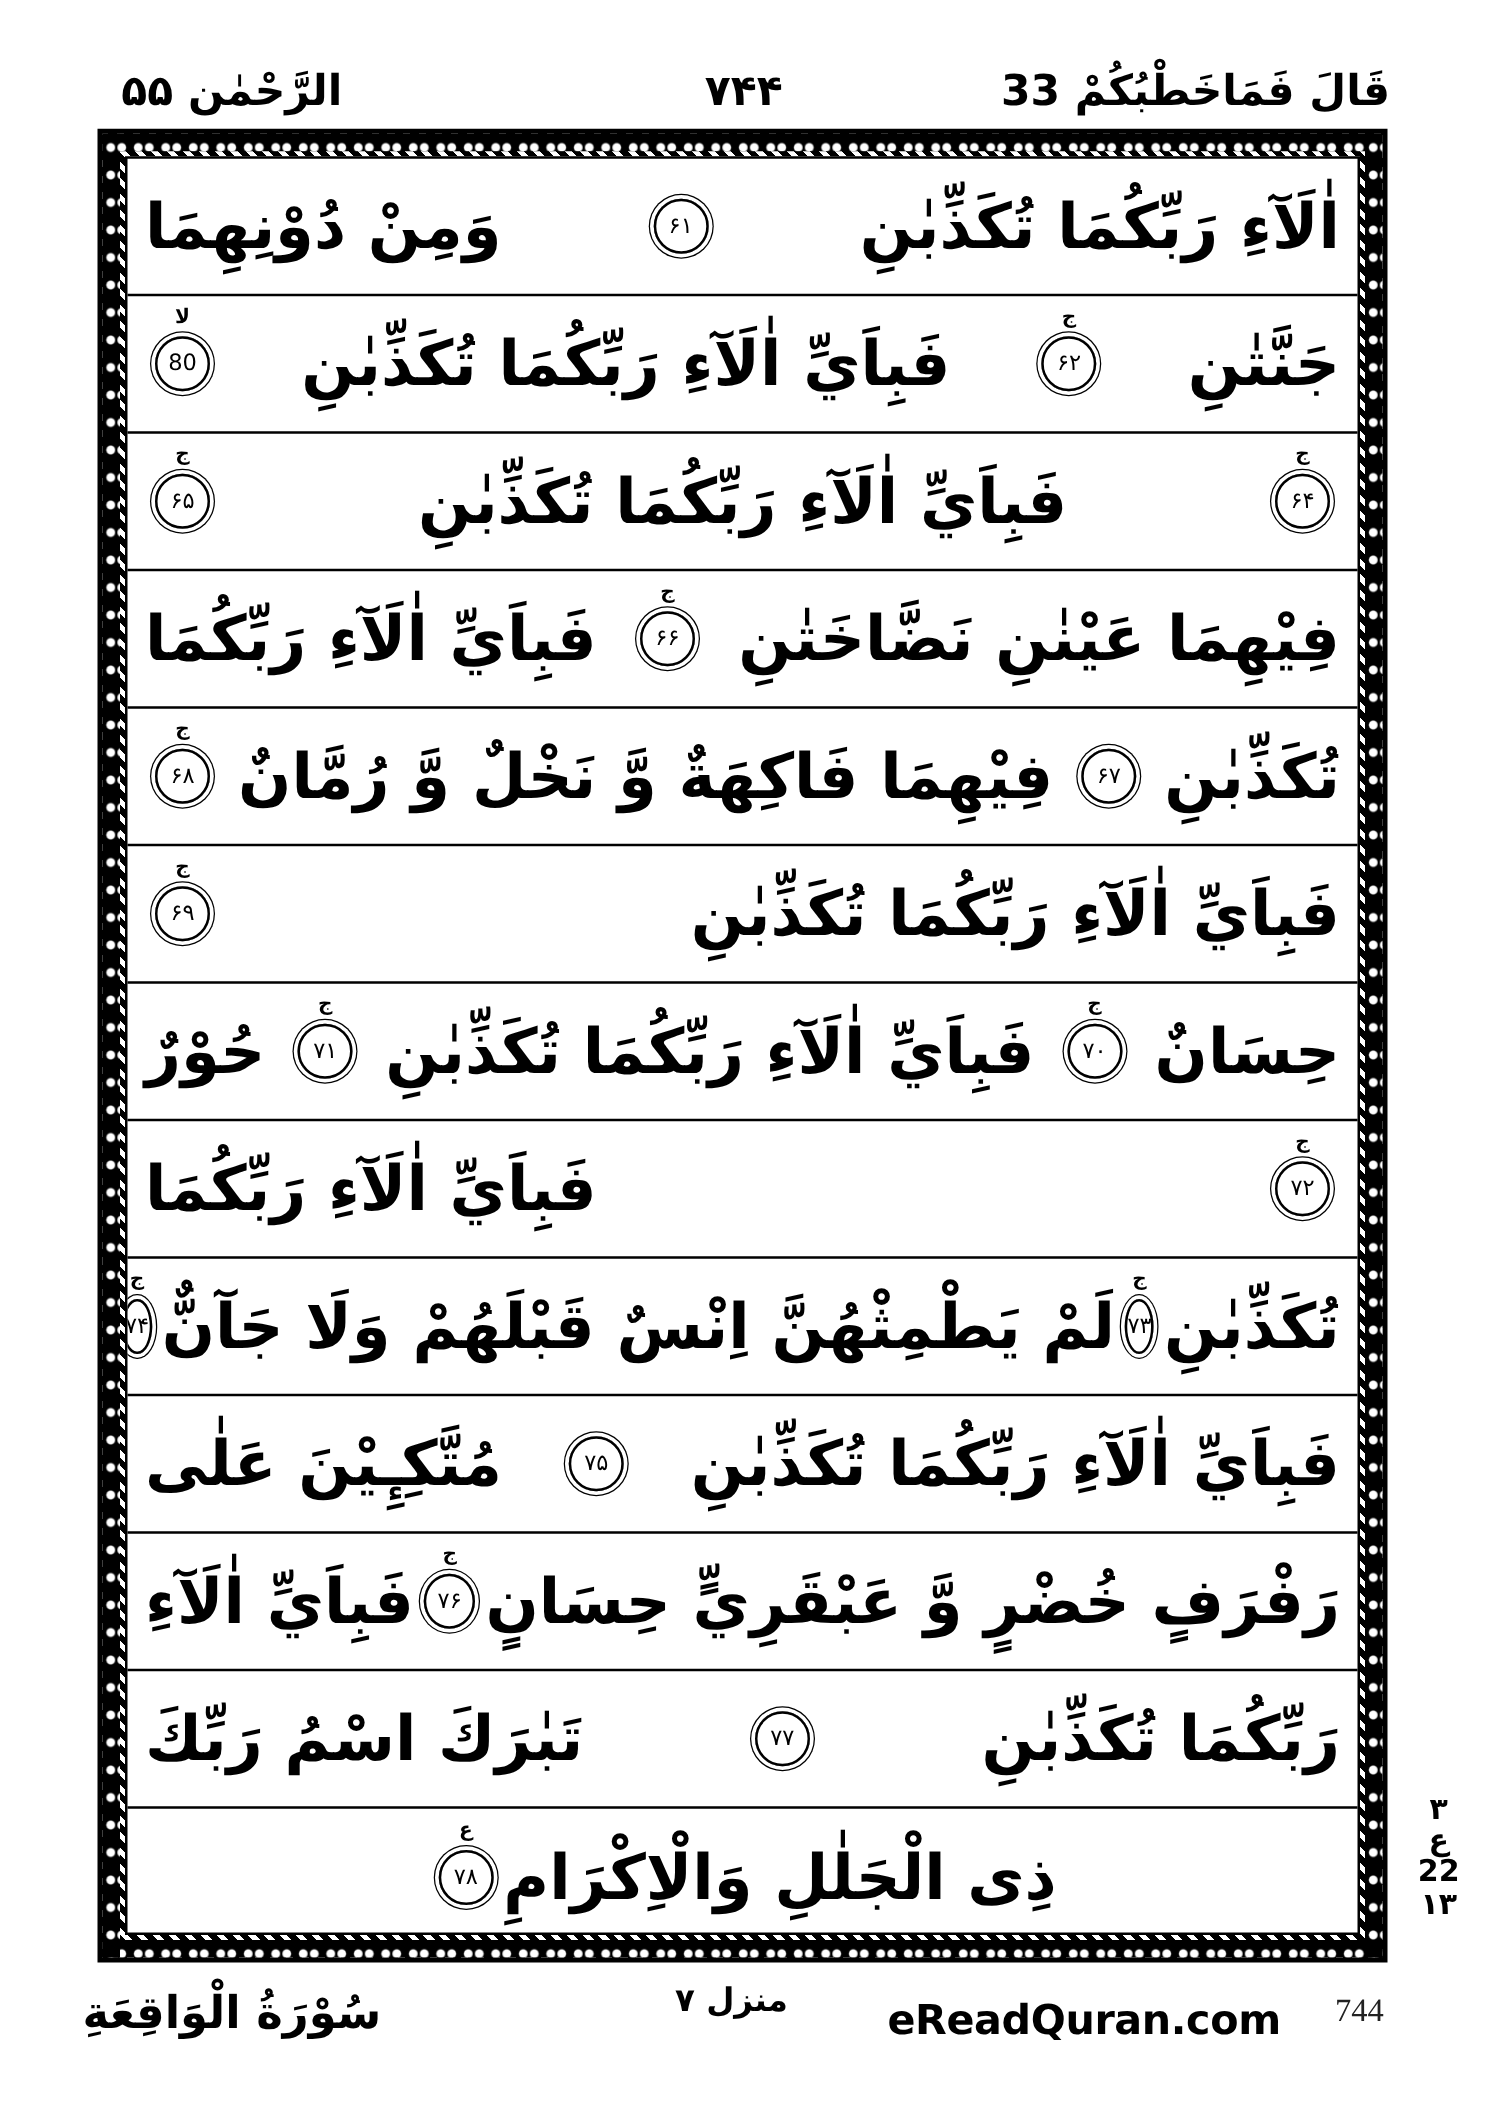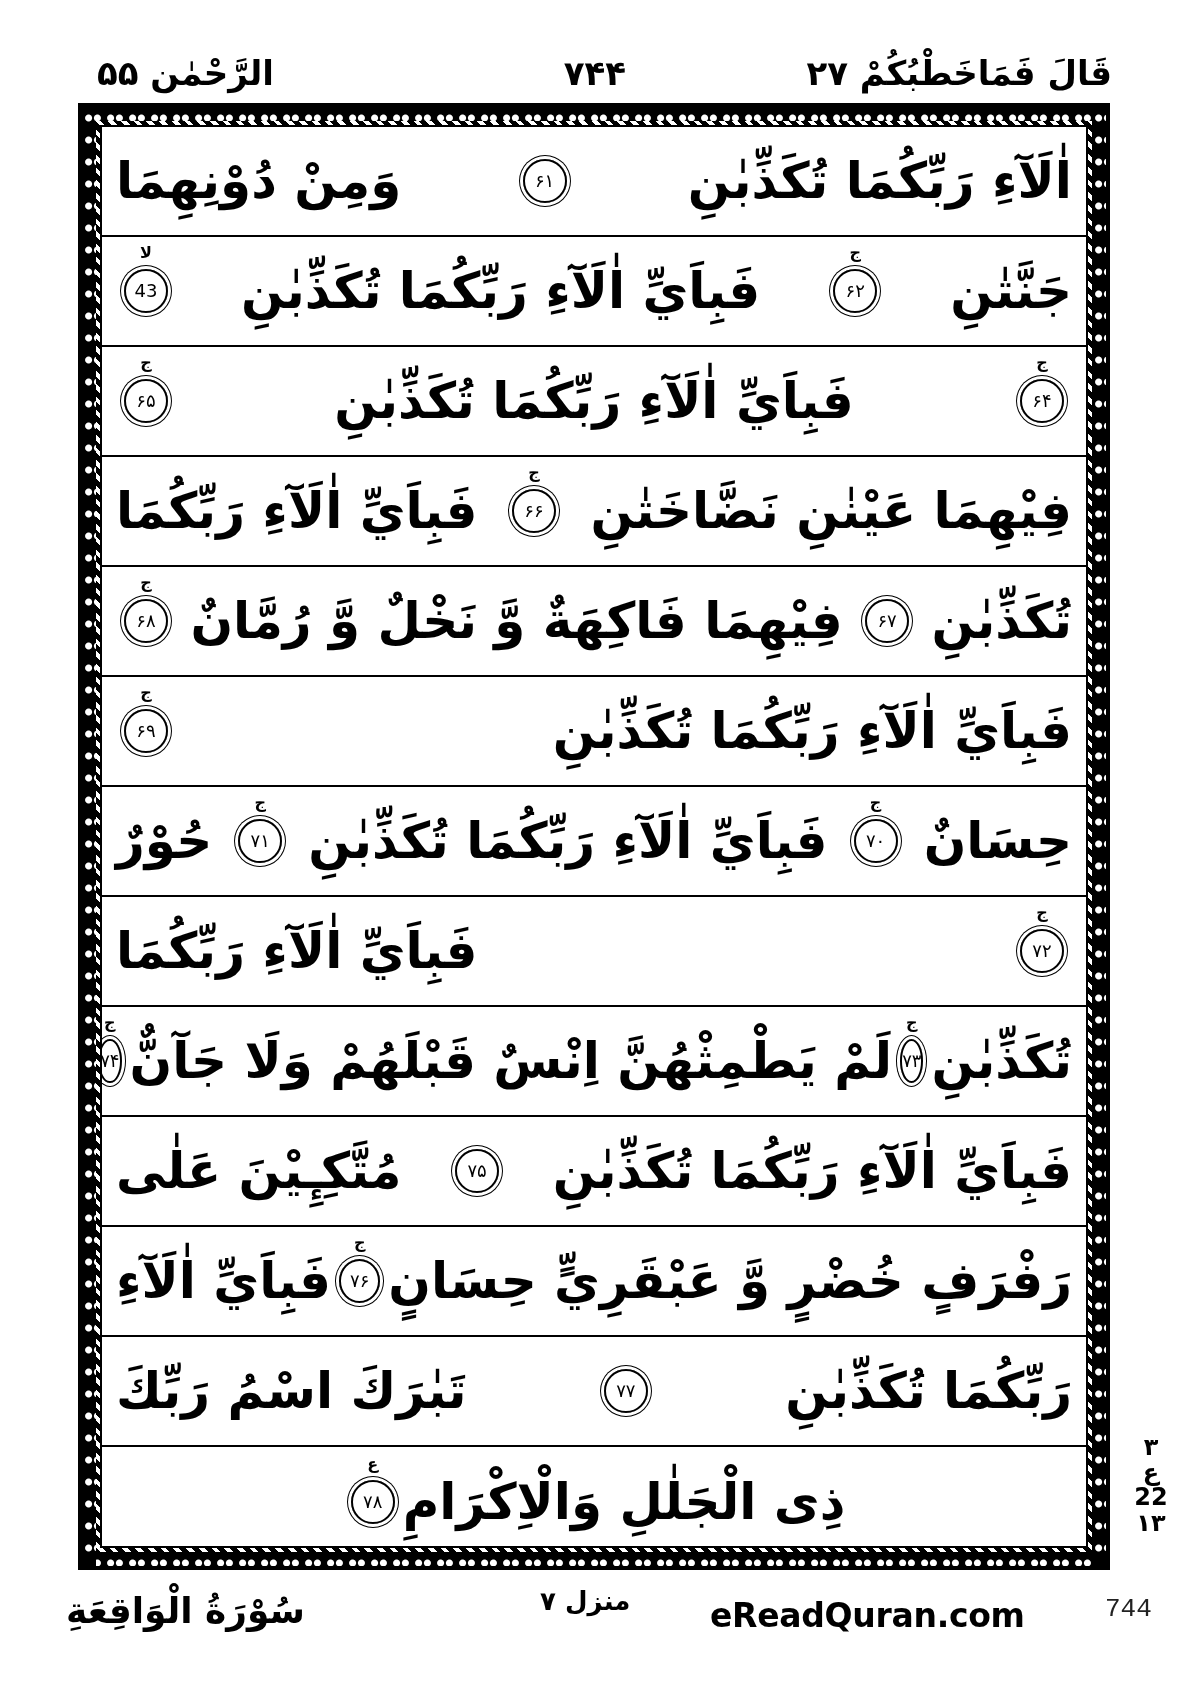--- a/index.html
+++ b/index.html
@@ -72,31 +72,31 @@
   }
   .footer-manzil {
     position: absolute; left: 540px; top: 1586px; font-size: 26px; font-weight: bold;
     direction: rtl; white-space: nowrap;
   }
   .footer-site {
     position: absolute; left: 710px; top: 1596px; font-family: "DejaVu Sans", sans-serif;
     font-size: 33px; font-weight: bold; letter-spacing: -0.3px;
   }
   .footer-page {
-    position: absolute; left: 1068px; top: 1594px; font-family: Liberation Mono, monospace;
-    font-size: 26px; color: #222; margin-left: 37px;
+    position: absolute; left: 1068px; top: 1594px; font-family: Liberation Serif, serif;
+    font-size: 26px; color: #222;
   }
 </style>
 </head>
 <body>
 
 <div class="header">
   <div class="left">الرَّحْمٰن ۵۵</div>
   <div class="center">۷۴۴</div>
-  <div class="right">قَالَ فَمَاخَطْبُكُمْ ۲۷</div>
+  <div class="right">قَالَ فَمَاخَطْبُكُمْ 33</div>
 </div>
 
 <div class="frame">
   <div class="frame-pattern"></div>
   <div class="orn" style="left:4px; top:4px; width:1024px; height:14px;"></div>
   <div class="orn" style="left:4px; bottom:4px; width:1024px; height:14px;"></div>
   <div class="orn" style="left:4px; top:4px; width:14px; height:1459px;"></div>
   <div class="orn" style="right:4px; top:4px; width:14px; height:1459px;"></div>
 
   <div class="inner" id="text-area">
@@ -108,21 +108,21 @@
         <span class="seg">وَمِنْ دُوْنِهِمَا</span>
       </div>
       <div class="line">
         <span class="seg">جَنَّتٰنِ</span>
         <span class="ayah">
           <span>۶۲</span>
           <span class="stop">ج</span>
         </span>
         <span class="seg">فَبِاَيِّ اٰلَآءِ رَبِّكُمَا تُكَذِّبٰنِ</span>
         <span class="ayah">
-          <span>43</span>
+          <span>80</span>
           <span class="stop">لا</span>
         </span>
       </div>
       <div class="line">
         <span class="ayah">
           <span>۶۴</span>
           <span class="stop">ج</span>
         </span>
         <span class="seg">فَبِاَيِّ اٰلَآءِ رَبِّكُمَا تُكَذِّبٰنِ</span>
         <span class="ayah">

